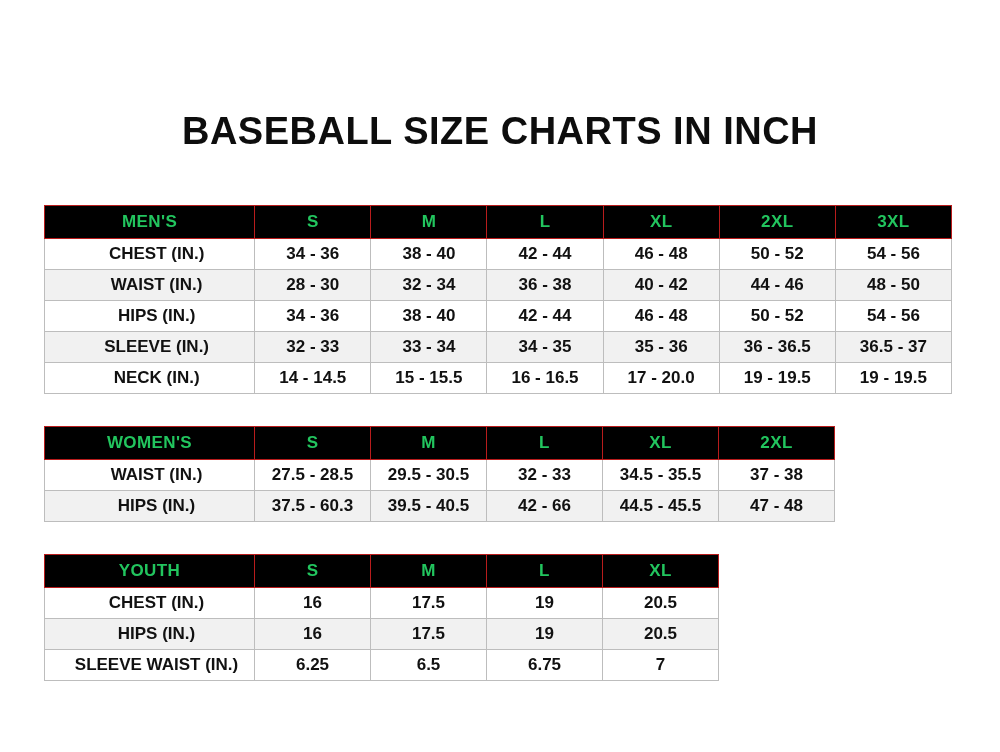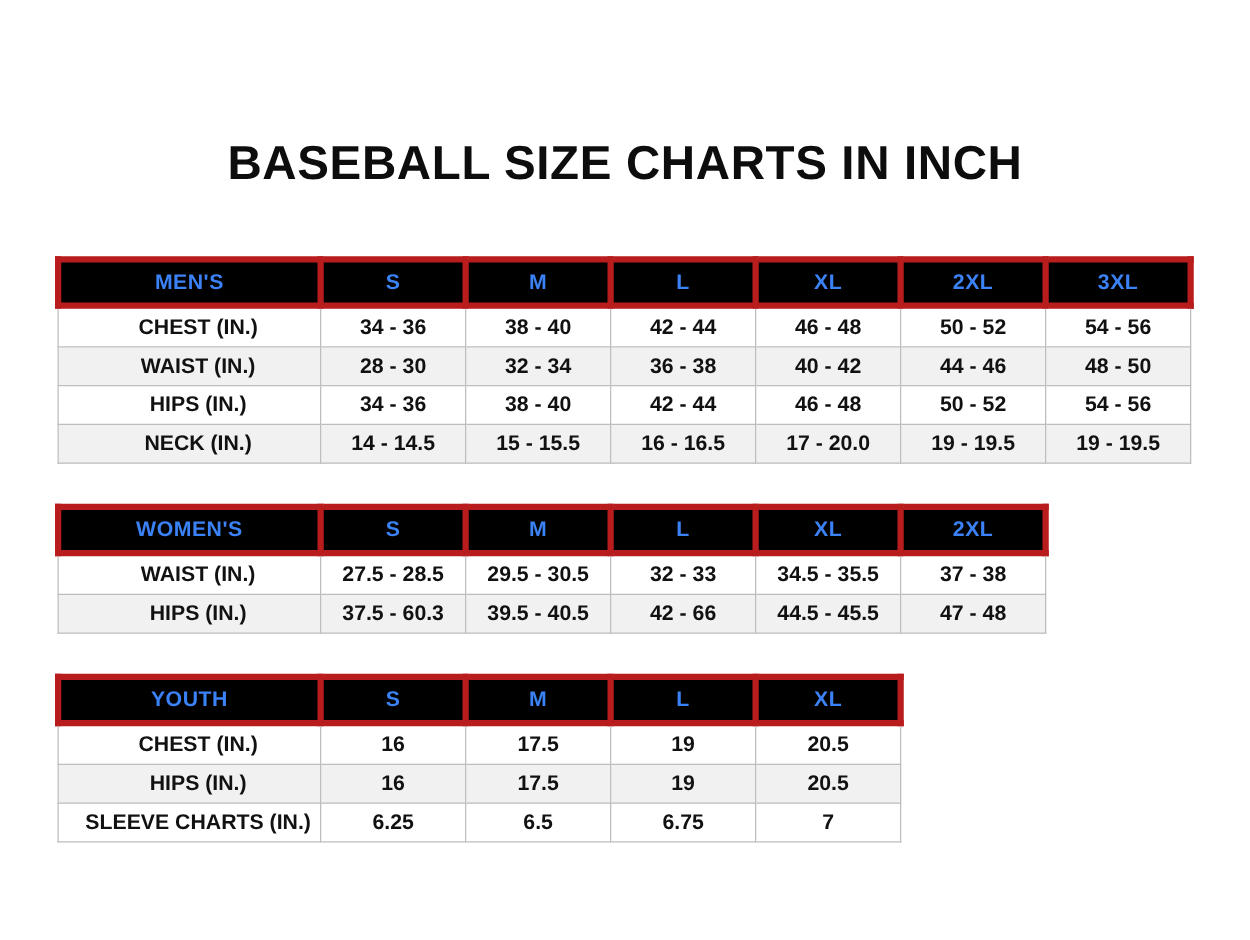--- a/index.html
+++ b/index.html
@@ -52,22 +52,22 @@
   th, td {
     border: 1px solid #bdbdbd;
     text-align: center;
     font-weight: bold;
     height: 30px;
     padding: 0 2px;
     white-space: nowrap;
   }
   thead th {
     background: #000000;
-    color: #3b82f6;
-    border: 5px solid #b91c1c;
+    color: #22c55e;
+    border: 1px solid #b91c1c;
     height: 32px;
     font-size: 17px;
     letter-spacing: 0.4px;
   }
   thead th.lbl {
     text-align: center;
   }
   tbody tr:nth-child(even) td {
     background: #f1f1f1;
   }
@@ -145,20 +145,29 @@
         <tr>
           <td class="rowlabel">HIPS (IN.)</td>
           <td>34 - 36</td>
           <td>38 - 40</td>
           <td>42 - 44</td>
           <td>46 - 48</td>
           <td>50 - 52</td>
           <td>54 - 56</td>
         </tr>
         <tr>
+          <td class="rowlabel">SLEEVE (IN.)</td>
+          <td>32 - 33</td>
+          <td>33 - 34</td>
+          <td>34 - 35</td>
+          <td>35 - 36</td>
+          <td>36 - 36.5</td>
+          <td>36.5 - 37</td>
+        </tr>
+        <tr>
           <td class="rowlabel">NECK (IN.)</td>
           <td>14 - 14.5</td>
           <td>15 - 15.5</td>
           <td>16 - 16.5</td>
           <td>17 - 20.0</td>
           <td>19 - 19.5</td>
           <td>19 - 19.5</td>
         </tr>
       </tbody>
     </table>
@@ -228,21 +237,21 @@
           <td>20.5</td>
         </tr>
         <tr>
           <td class="rowlabel">HIPS (IN.)</td>
           <td>16</td>
           <td>17.5</td>
           <td>19</td>
           <td>20.5</td>
         </tr>
         <tr>
-          <td class="rowlabel">SLEEVE CHARTS (IN.)</td>
+          <td class="rowlabel">SLEEVE WAIST (IN.)</td>
           <td>6.25</td>
           <td>6.5</td>
           <td>6.75</td>
           <td>7</td>
         </tr>
       </tbody>
     </table>
 
   </div>
 </div>

